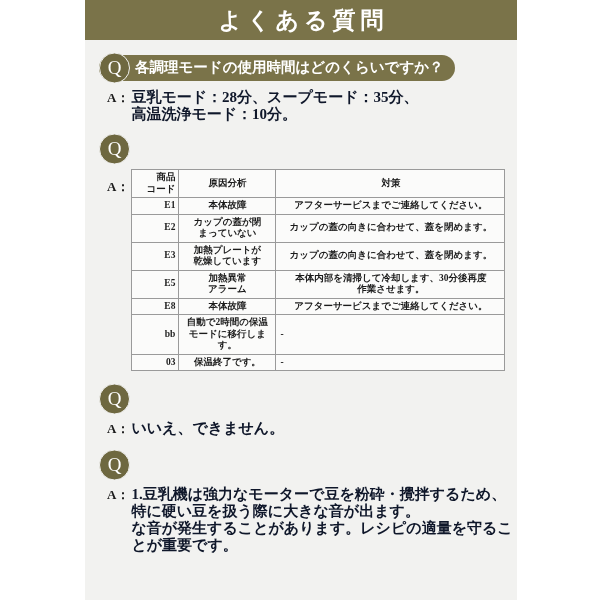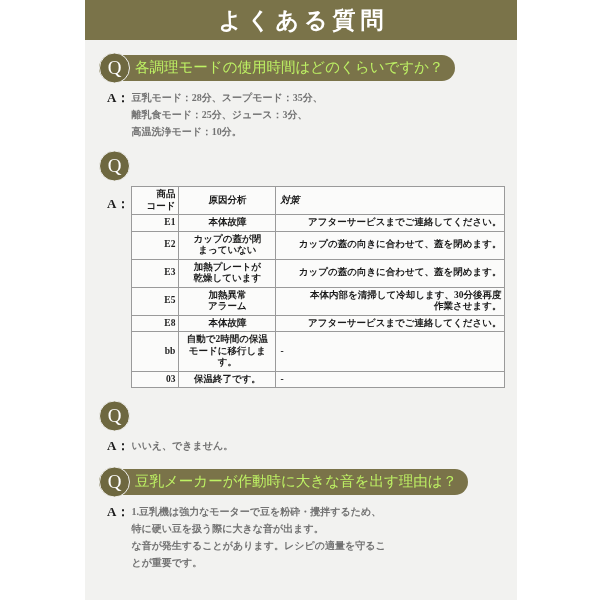--- a/index.html
+++ b/index.html
@@ -69,23 +69,23 @@
     background: #7a7349;
     border-radius: 13px;
     display: inline-flex;
     align-items: center;
     padding-left: 36px;
     padding-right: 11px;
     box-sizing: border-box;
     max-width: 404px;
   }
   .q-pill-text {
-    color: #bef264;
+    color: #ffffff;
     font-size: 14.5px;
-    font-weight: normal;
+    font-weight: bold;
     white-space: nowrap;
     line-height: 1;
     letter-spacing: 0px;
   }
   .q-badge {
     position: absolute;
     left: 0;
     top: 50%;
     transform: translateY(-50%);
     width: 31px;
@@ -117,23 +117,23 @@
     flex: 0 0 auto;
     font-size: 13px;
     font-weight: bold;
     color: #1b1b1b;
     line-height: 17px;
     padding-right: 2px;
     white-space: nowrap;
   }
   .a-body {
     flex: 1 1 auto;
-    font-size: 10px;
-    font-weight: bold;
-    color: #737373;
+    font-size: 15px;
+    font-weight: bold;
+    color: #0f172a;
     line-height: 17px;
   }
   .a-body .line {
     white-space: nowrap;
   }
   
   .a-table-row {
     display: flex;
     align-items: flex-start;
     margin-left: 22px;
@@ -168,21 +168,21 @@
   }
   table.code-table td.code-col {
     width: 40px;
     text-align: right;
   }
   table.code-table td.cause-col {
     width: 90px;
   }
   table.code-table td.action-col {
     width: 221px;
-    text-align: right;
+    text-align: center;
     padding-left: 4px;
   }
   table.code-table td.action-col.dash {
     text-align: left;
   }
   .cell-wrap {
     display: block;
   }
 </style>
 </head>
@@ -202,21 +202,20 @@
           <span class="q-pill-text">各調理モードの使用時間はどのくらいですか？</span>
         </div>
         <div class="q-badge">
           <span class="q-badge-letter">Q</span>
         </div>
       </div>
       <div class="a-row">
         <span class="a-label">A：</span>
         <div class="a-body">
           <div class="line">豆乳モード：28分、スープモード：35分、</div>
-          <div class="line">離乳食モード：25分、ジュース：3分、</div>
           <div class="line">高温洗浄モード：10分。</div>
         </div>
       </div>
     </div>
 
     <div class="faq-block" style="padding-top:10px;">
       <div class="q-row">
         <div class="q-badge">
           <span class="q-badge-letter">Q</span>
         </div>
@@ -224,21 +223,21 @@
       <div class="a-table-row">
         <span class="a-table-label">A：</span>
         <table class="code-table">
           <tbody>
             <tr>
               <td class="code-col">
                 <span class="cell-wrap">商品</span>
                 <span class="cell-wrap">コード</span>
               </td>
               <td class="cause-col">原因分析</td>
-              <td class="action-col" style="text-align:left;font-style:italic;">対策</td>
+              <td class="action-col" style="text-align:center;">対策</td>
             </tr>
 
             <tr>
               <td class="code-col">E1</td>
               <td class="cause-col">
                 <span class="cell-wrap">本体故障</span>
               </td>
               <td class="action-col">
                 <span class="cell-wrap">アフターサービスまでご連絡してください。</span>
               </td>
@@ -323,23 +322,20 @@
       <div class="a-row">
         <span class="a-label">A：</span>
         <div class="a-body">
           <div class="line">いいえ、できません。</div>
         </div>
       </div>
     </div>
 
     <div class="faq-block" style="padding-top:12px;">
       <div class="q-row">
-        <div class="q-pill">
-          <span class="q-pill-text">豆乳メーカーが作動時に大きな音を出す理由は？</span>
-        </div>
         <div class="q-badge">
           <span class="q-badge-letter">Q</span>
         </div>
       </div>
       <div class="a-row">
         <span class="a-label">A：</span>
         <div class="a-body">
           <div class="line">1.豆乳機は強力なモーターで豆を粉砕・攪拌するため、</div>
           <div class="line">特に硬い豆を扱う際に大きな音が出ます。</div>
           <div class="line">な音が発生することがあります。レシピの適量を守るこ</div>

